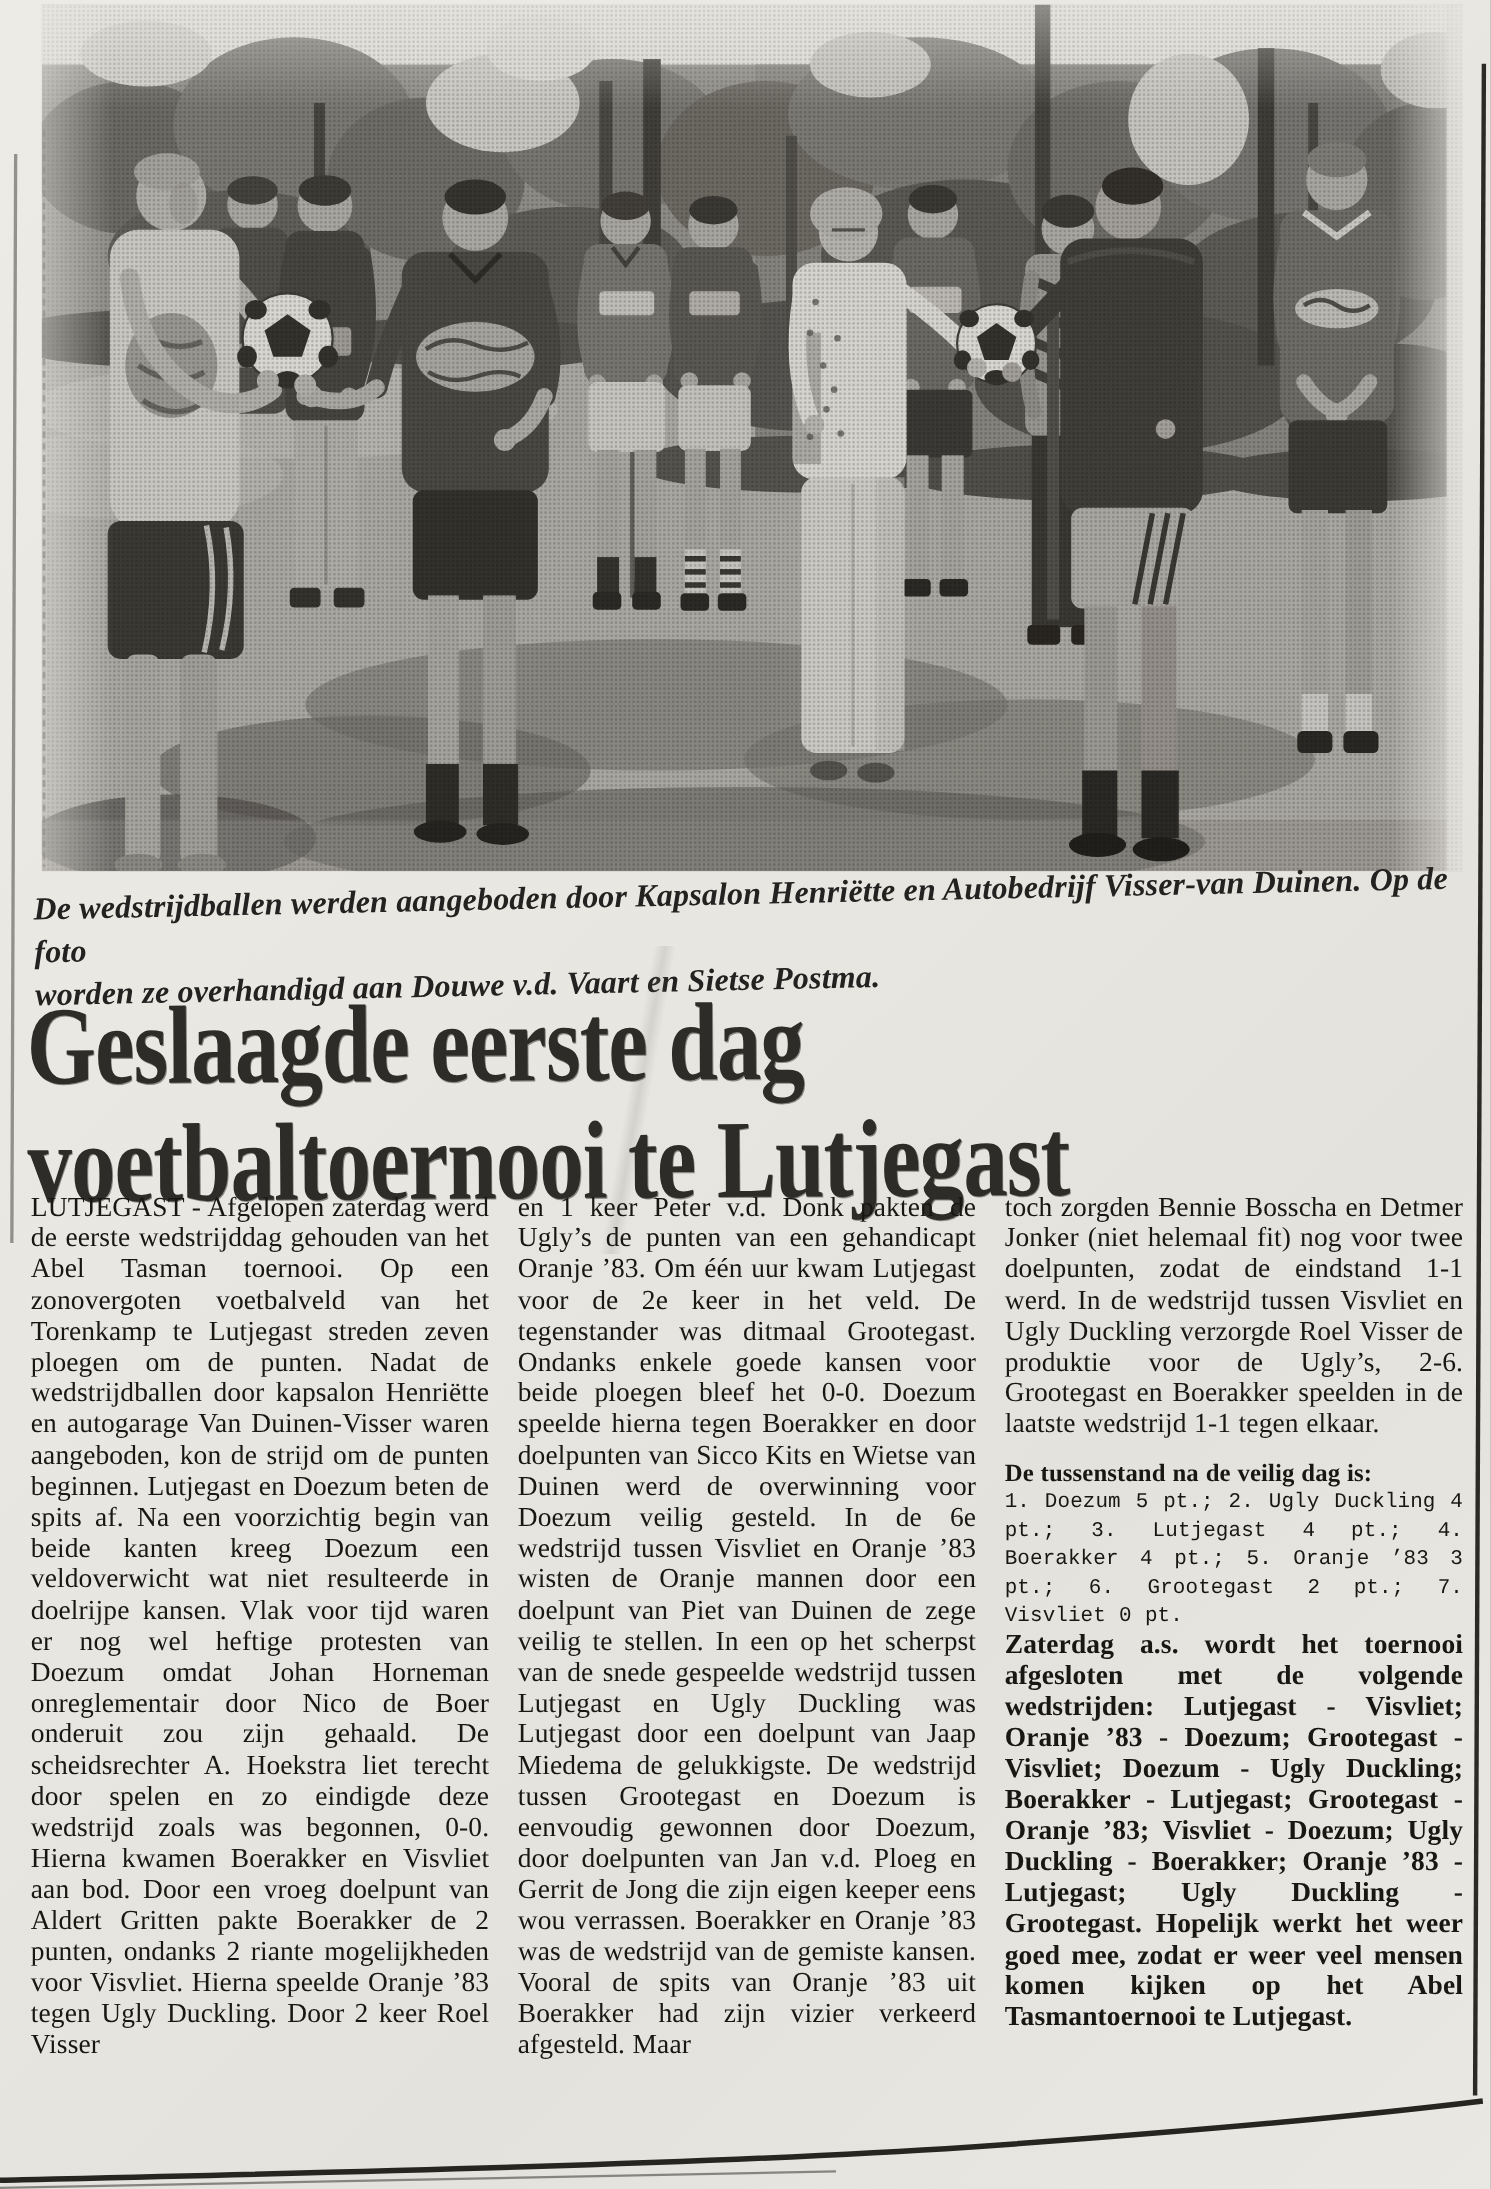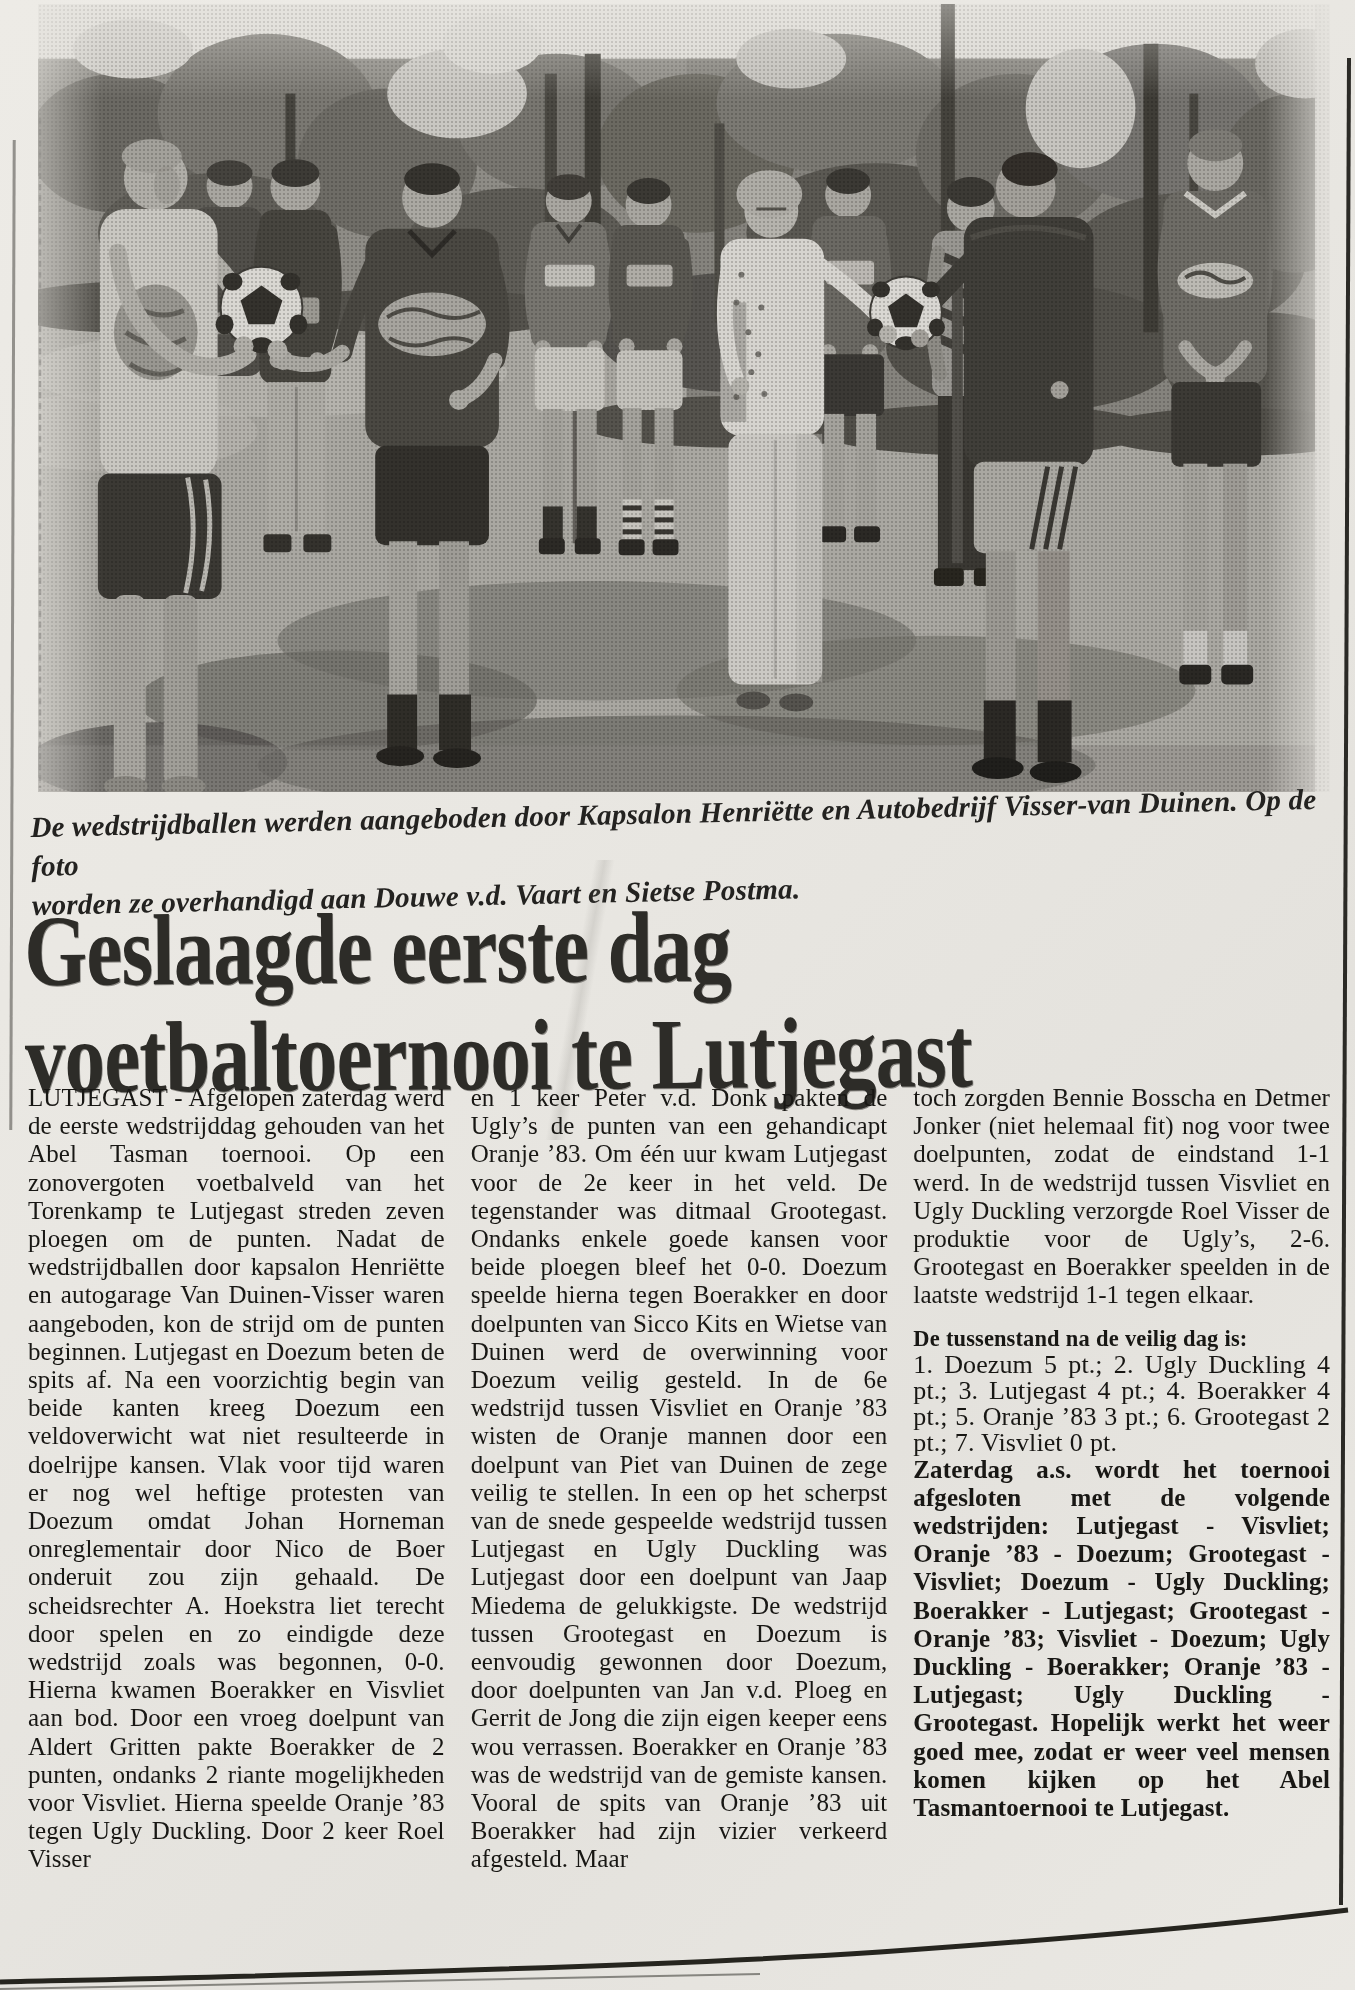--- a/index.html
+++ b/index.html
@@ -46,21 +46,21 @@
     text-shadow:1px 1px 0 rgba(45,44,40,.5);
   }
   
   .columns{
     position:absolute; left:28px; top:1084px; width:1302px; height:820px;
     display:flex; gap:26px; color:#181714;
   }
   .col{flex:1 1 0; font-size:25px; line-height:28.2px; text-align:justify; letter-spacing:.1px; word-spacing:.5px;}
   .col p{margin:0; text-align:justify;}
   .standings-head{font-weight:700; font-size:22.5px; line-height:26px; margin-top:16px; text-align:left;}
-  .standings{font-size:26px; line-height:26px; margin-top:2px;}
+  .standings{font-size:19px; line-height:26px; margin-top:2px;font-family:Liberation Mono, monospace;}
   .closing{margin-top:26px;font-weight:bold;}
   
   .edges{position:absolute; inset:0; pointer-events:none;}
 </style>
 </head>
 <body>
 
 <div class="page">
 
   <div class="crease crease-2"></div>

